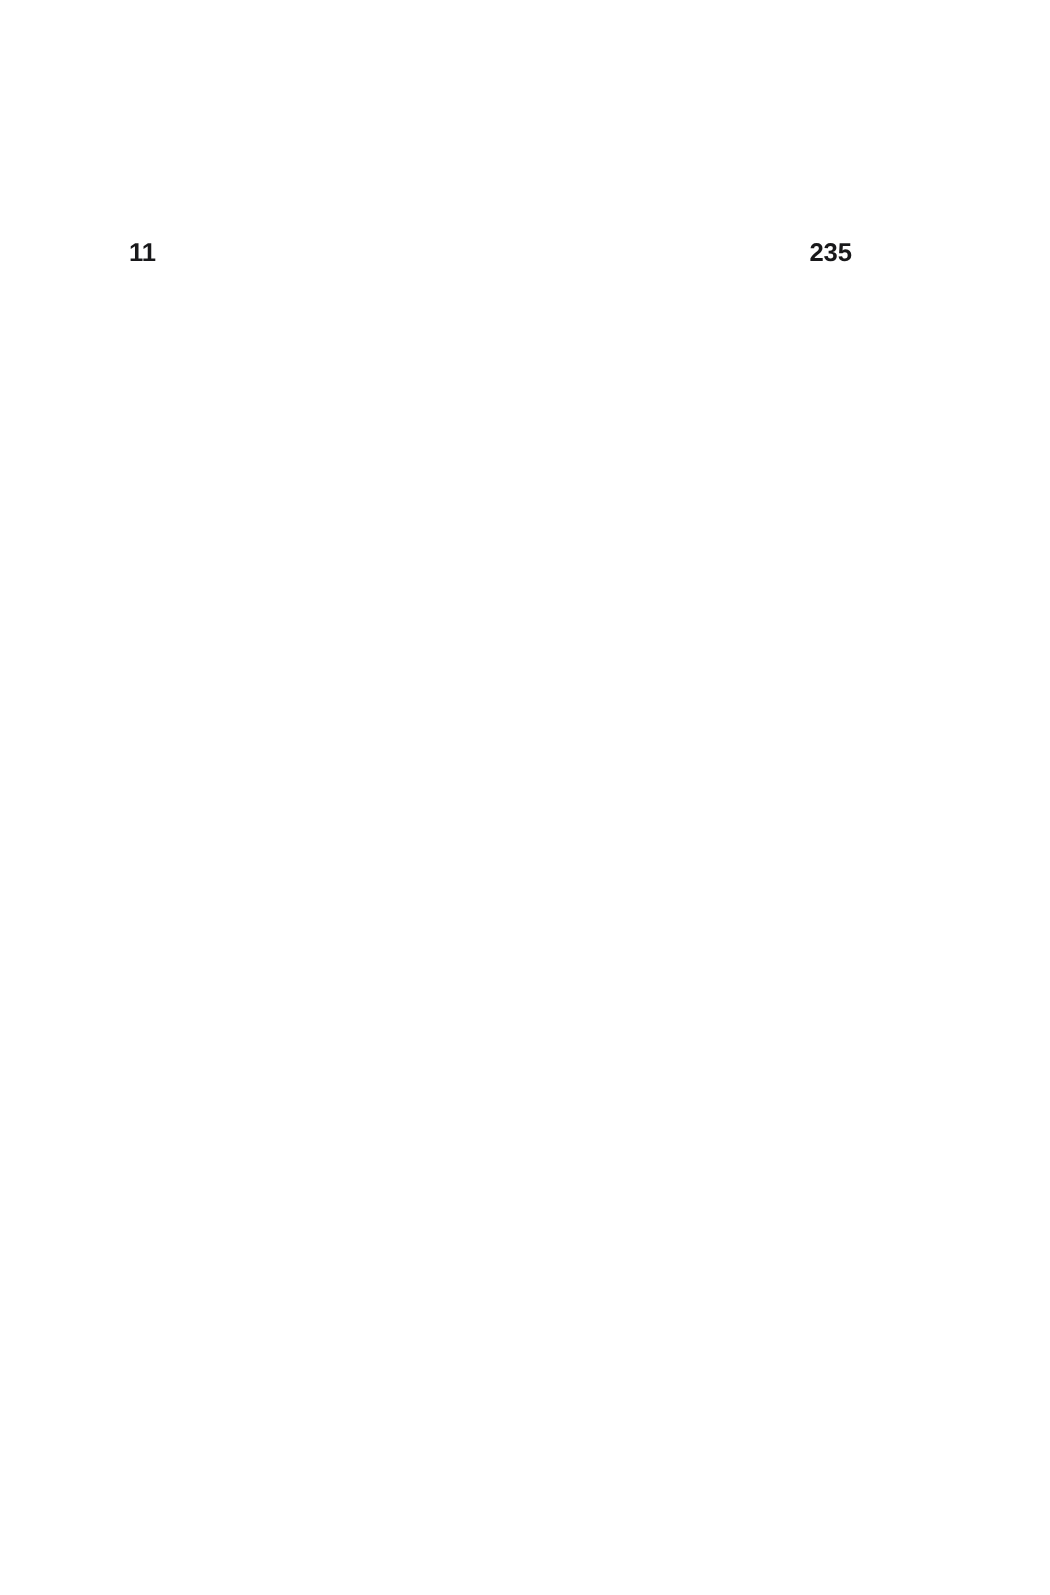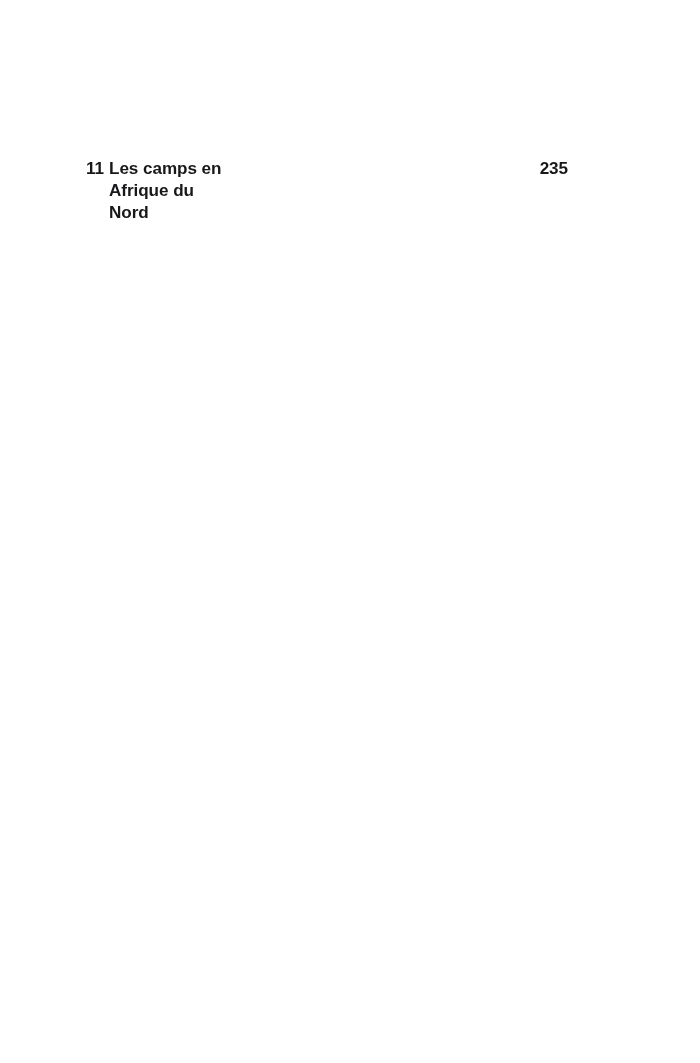--- a/index.html
+++ b/index.html
@@ -66,18 +66,17 @@
   }
 </style>
 </head>
 <body>
 
 <div class="page">
   <div class="toc" id="toc-root">
       <div class="chapter-block">
         <div class="row chapter-heading">
           <span class="num">11</span>
-          <span class="label">Les camps en Afrique du Nord</span>
           <span class="page">235</span>
         </div>
       </div>
     </div>
 </div>
 
 </body></html>

